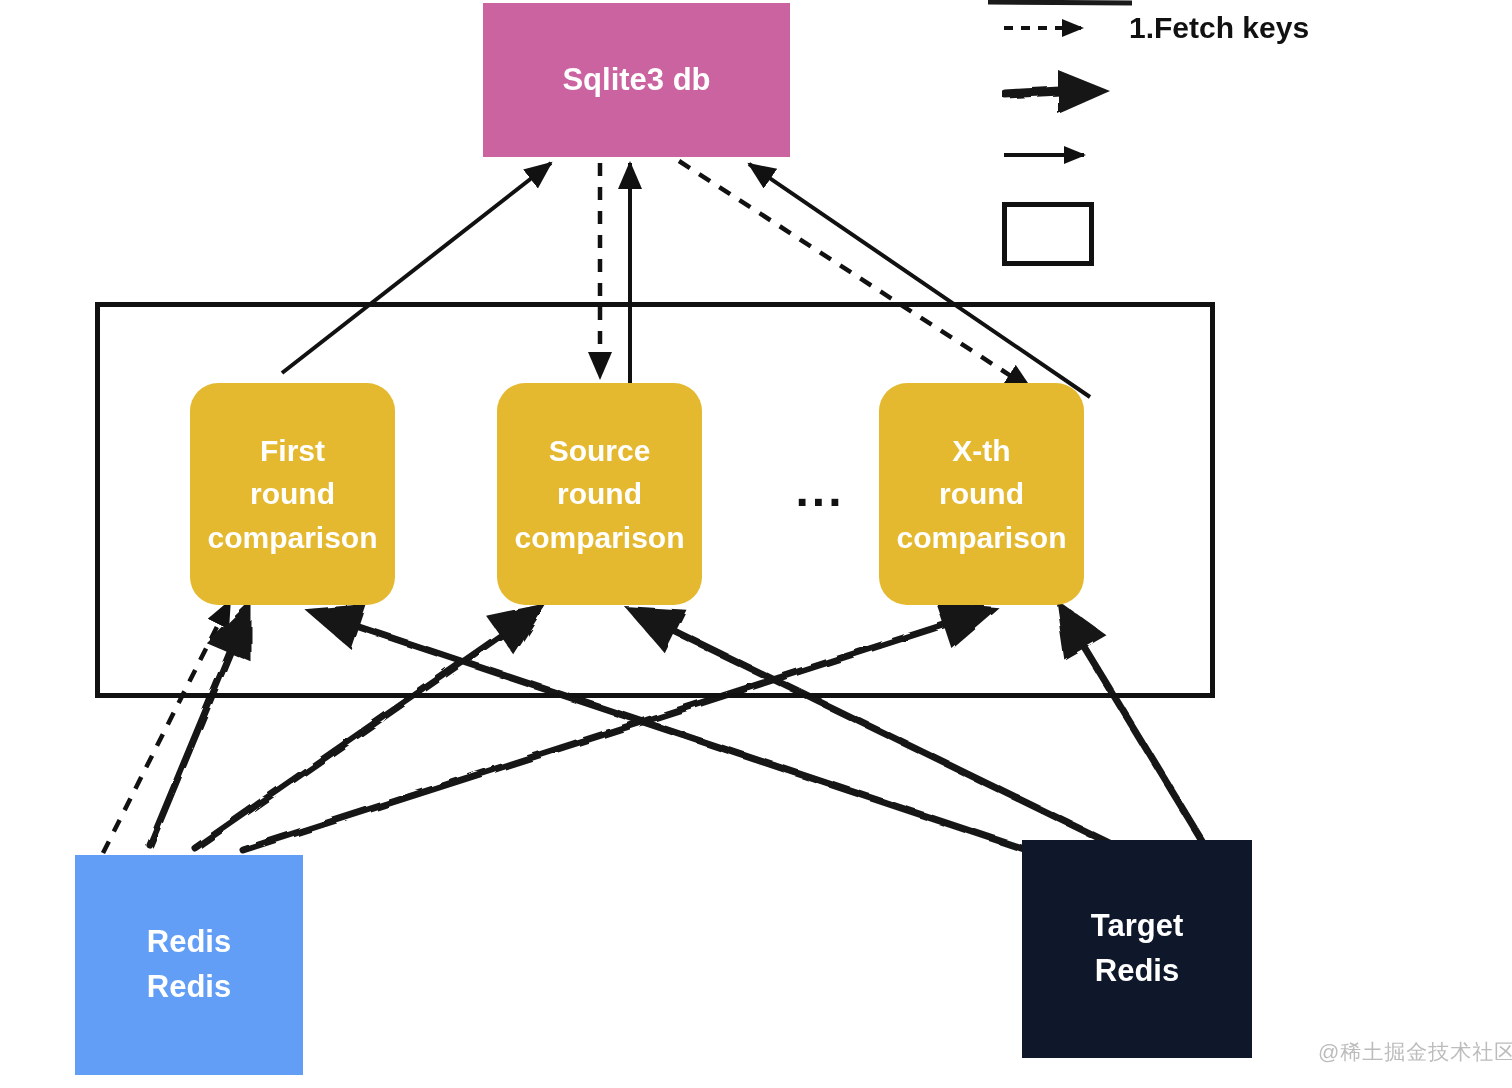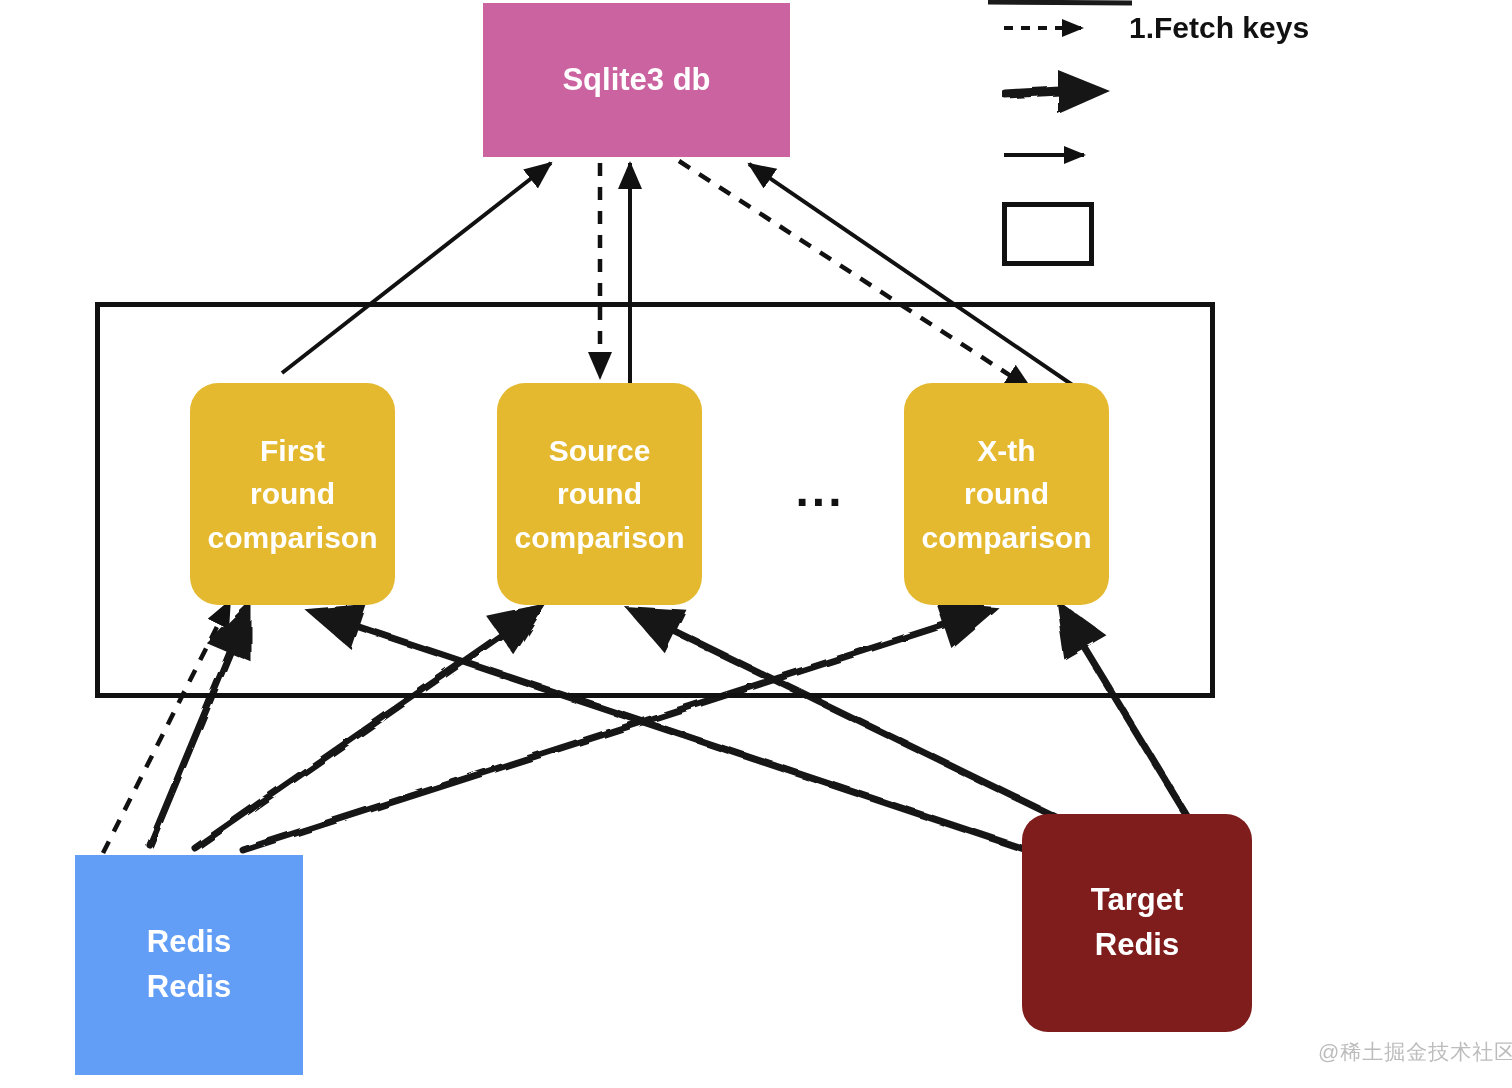--- a/index.html
+++ b/index.html
@@ -17,23 +17,23 @@
   .node{
     position:absolute;
     display:flex;flex-direction:column;align-items:center;justify-content:center;
     color:#ffffff;font-weight:bold;text-align:center;
   }
   .node .ln{line-height:1.45;}
   #sqlite-box{left:483px;top:3px;width:307px;height:154px;background:#cb63a1;font-size:31px;}
   .round-box{top:383px;width:205px;height:222px;background:#e5b92f;border-radius:28px;font-size:30px;}
   #round-first{left:190px;}
   #round-second{left:497px;}
-  #round-xth{left:904px;}
+  #round-xth{left:879px;}
   #source-box{left:75px;top:855px;width:228px;height:220px;background:#639ef6;font-size:31px;}
-  #target-box{left:1022px;top:814px;width:230px;height:218px;background:#7f1d1d;font-size:31px;border-radius:26px;}
+  #target-box{left:1022px;top:840px;width:230px;height:218px;background:#0f172a;font-size:31px;}
 
   #worker-frame{
     left:95px;top:302px;width:1120px;height:396px;
     border:5px solid #111;box-sizing:border-box;background:transparent;
   }
   #ellipsis{
     left:788px;top:462px;width:64px;
     font-size:48px;font-weight:bold;color:#111;letter-spacing:3px;text-align:center;
   }
 

